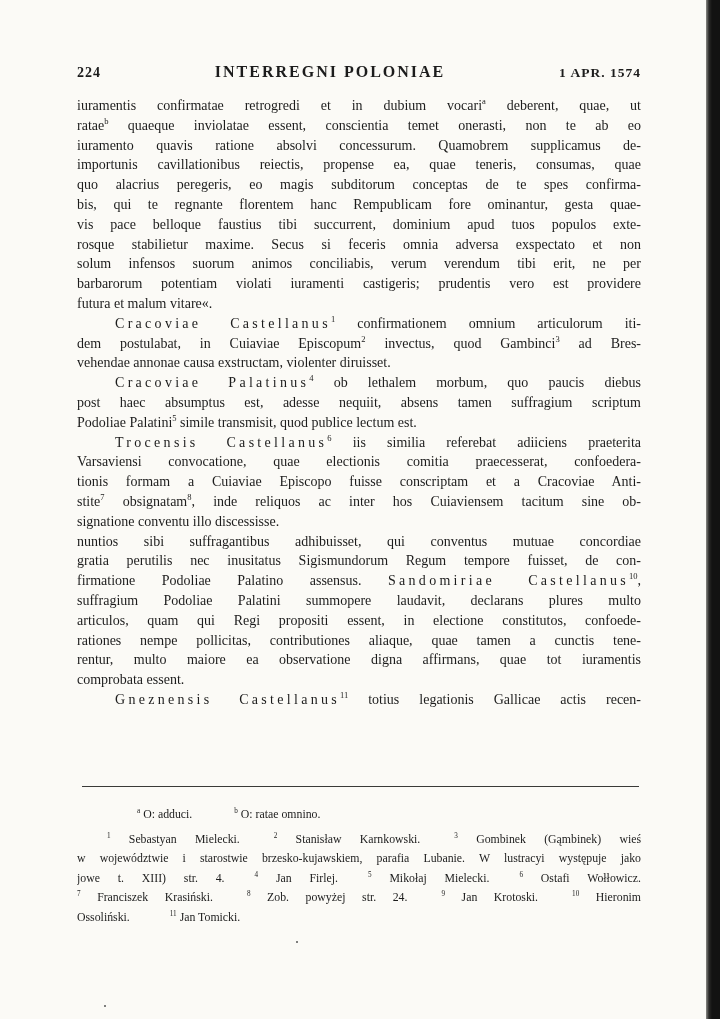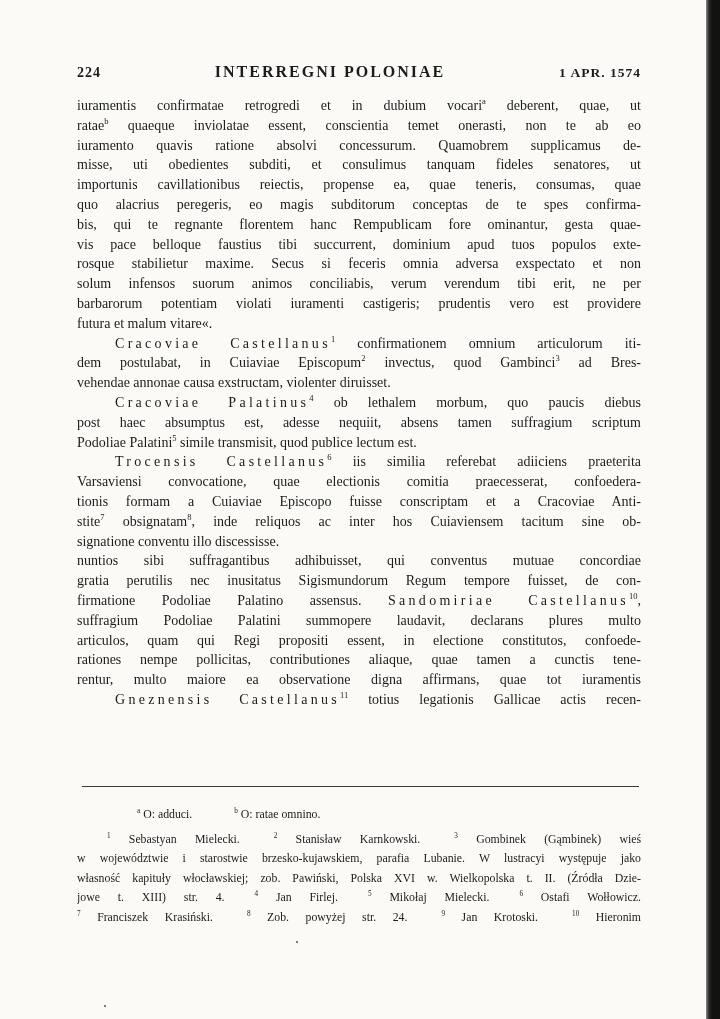--- a/index.html
+++ b/index.html
@@ -74,21 +74,20 @@
     <span class="page-num">224</span>
     <span class="running-title">INTERREGNI POLONIAE</span>
     <span class="date-head">1 APR. 1574</span>
   </div>
 
   <div class="body-text">
       <div>
         <div class="line just">iuramentis confirmatae retrogredi et in dubium vocari<sup class="fn-mark">a</sup> deberent, quae, ut</div>
         <div class="line just">ratae<sup class="fn-mark">b</sup> quaeque inviolatae essent, conscientia temet onerasti, non te ab eo</div>
         <div class="line just">iuramento quavis ratione absolvi concessurum. Quamobrem supplicamus de-</div>
-        <div class="line just">misse, uti obedientes subditi, et consulimus tanquam fideles senatores, ut</div>
         <div class="line just">importunis cavillationibus reiectis, propense ea, quae teneris, consumas, quae</div>
         <div class="line just">quo alacrius peregeris, eo magis subditorum conceptas de te spes confirma-</div>
         <div class="line just">bis, qui te regnante florentem hanc Rempublicam fore ominantur, gesta quae-</div>
         <div class="line just">vis pace belloque faustius tibi succurrent, dominium apud tuos populos exte-</div>
         <div class="line just">rosque stabilietur maxime. Secus si feceris omnia adversa exspectato  et non</div>
         <div class="line just">solum infensos suorum animos conciliabis, verum verendum tibi erit, ne per</div>
         <div class="line just">barbarorum potentiam violati iuramenti castigeris; prudentis vero est providere</div>
         <div class="line">futura et malum vitare«.</div>
       </div>
       <div>
@@ -109,35 +108,36 @@
         <div class="line">signatione conventu illo discessisse.</div>
       </div>
       <div>
         <div class="line just">nuntios sibi suffragantibus adhibuisset, qui conventus mutuae concordiae</div>
         <div class="line just">gratia perutilis nec inusitatus Sigismundorum Regum tempore fuisset, de con-</div>
         <div class="line just">firmatione Podoliae Palatino assensus. <span class="spaced">Sandomiriae Castellanus</span><sup class="fn-mark">10</sup>,</div>
         <div class="line just">suffragium Podoliae Palatini summopere laudavit, declarans plures multo</div>
         <div class="line just">articulos, quam qui Regi propositi essent, in electione constitutos, confoede-</div>
         <div class="line just">rationes nempe pollicitas, contributiones aliaque, quae tamen  a cunctis tene-</div>
         <div class="line just">rentur, multo maiore ea observatione digna affirmans, quae tot iuramentis</div>
+        <div class="line">comprobata essent.</div>
       </div>
       <div>
         <div class="line just ind"><span class="spaced">Gneznensis Castellanus</span><sup class="fn-mark">11</sup> totius legationis Gallicae actis recen-</div>
       </div>
     </div>
 
   <div class="fn-rule"></div>
 
   <div class="variants-line"><span class="vnote"><sup class="fn-mark">a</sup> O: adduci.</span><span class="vnote"><sup class="fn-mark">b</sup> O: ratae omnino.</span></div>
 
   <div class="footnotes">
       <div class="line just ind"><sup class="fn-mark">1</sup> Sebastyan Mielecki.<span class="gap" style="width: 34px;"></span><sup class="fn-mark">2</sup> Stanisław Karnkowski.<span class="gap" style="width: 34px;"></span><sup class="fn-mark">3</sup> Gombinek (Gąmbinek) wieś</div>
       <div class="line just">w województwie i starostwie brzesko-kujawskiem, parafia Lubanie. W lustracyi występuje jako</div>
-      <div class="line just">własność kapituły włocławskiej; zob. Pawiński, Polska XVI w. Wielkopolska t. II. (Źródła Dzie-</div>
       <div class="line just">jowe t. XIII) str. 4.<span class="gap" style="width: 30px;"></span><sup class="fn-mark">4</sup> Jan Firlej.<span class="gap" style="width: 30px;"></span><sup class="fn-mark">5</sup> Mikołaj Mielecki.<span class="gap" style="width: 30px;"></span><sup class="fn-mark">6</sup> Ostafi Wołłowicz.</div>
       <div class="line just"><sup class="fn-mark">7</sup> Franciszek Krasiński.<span class="gap" style="width: 34px;"></span><sup class="fn-mark">8</sup> Zob. powyżej str. 24.<span class="gap" style="width: 34px;"></span><sup class="fn-mark">9</sup> Jan Krotoski.<span class="gap" style="width: 34px;"></span><sup class="fn-mark">10</sup> Hieronim</div>
+      <div class="line">Ossoliński.<span class="gap" style="width: 40px;"></span><sup class="fn-mark">11</sup> Jan Tomicki.</div>
     </div>
 
   <div class="edge-band"></div>
   <div class="speck" style="left:296px;top:941px;width:2px;height:2px;"></div>
   <div class="speck" style="left:104px;top:1005px;width:2px;height:2px;"></div>
 
 </div>
 
 </body></html>

